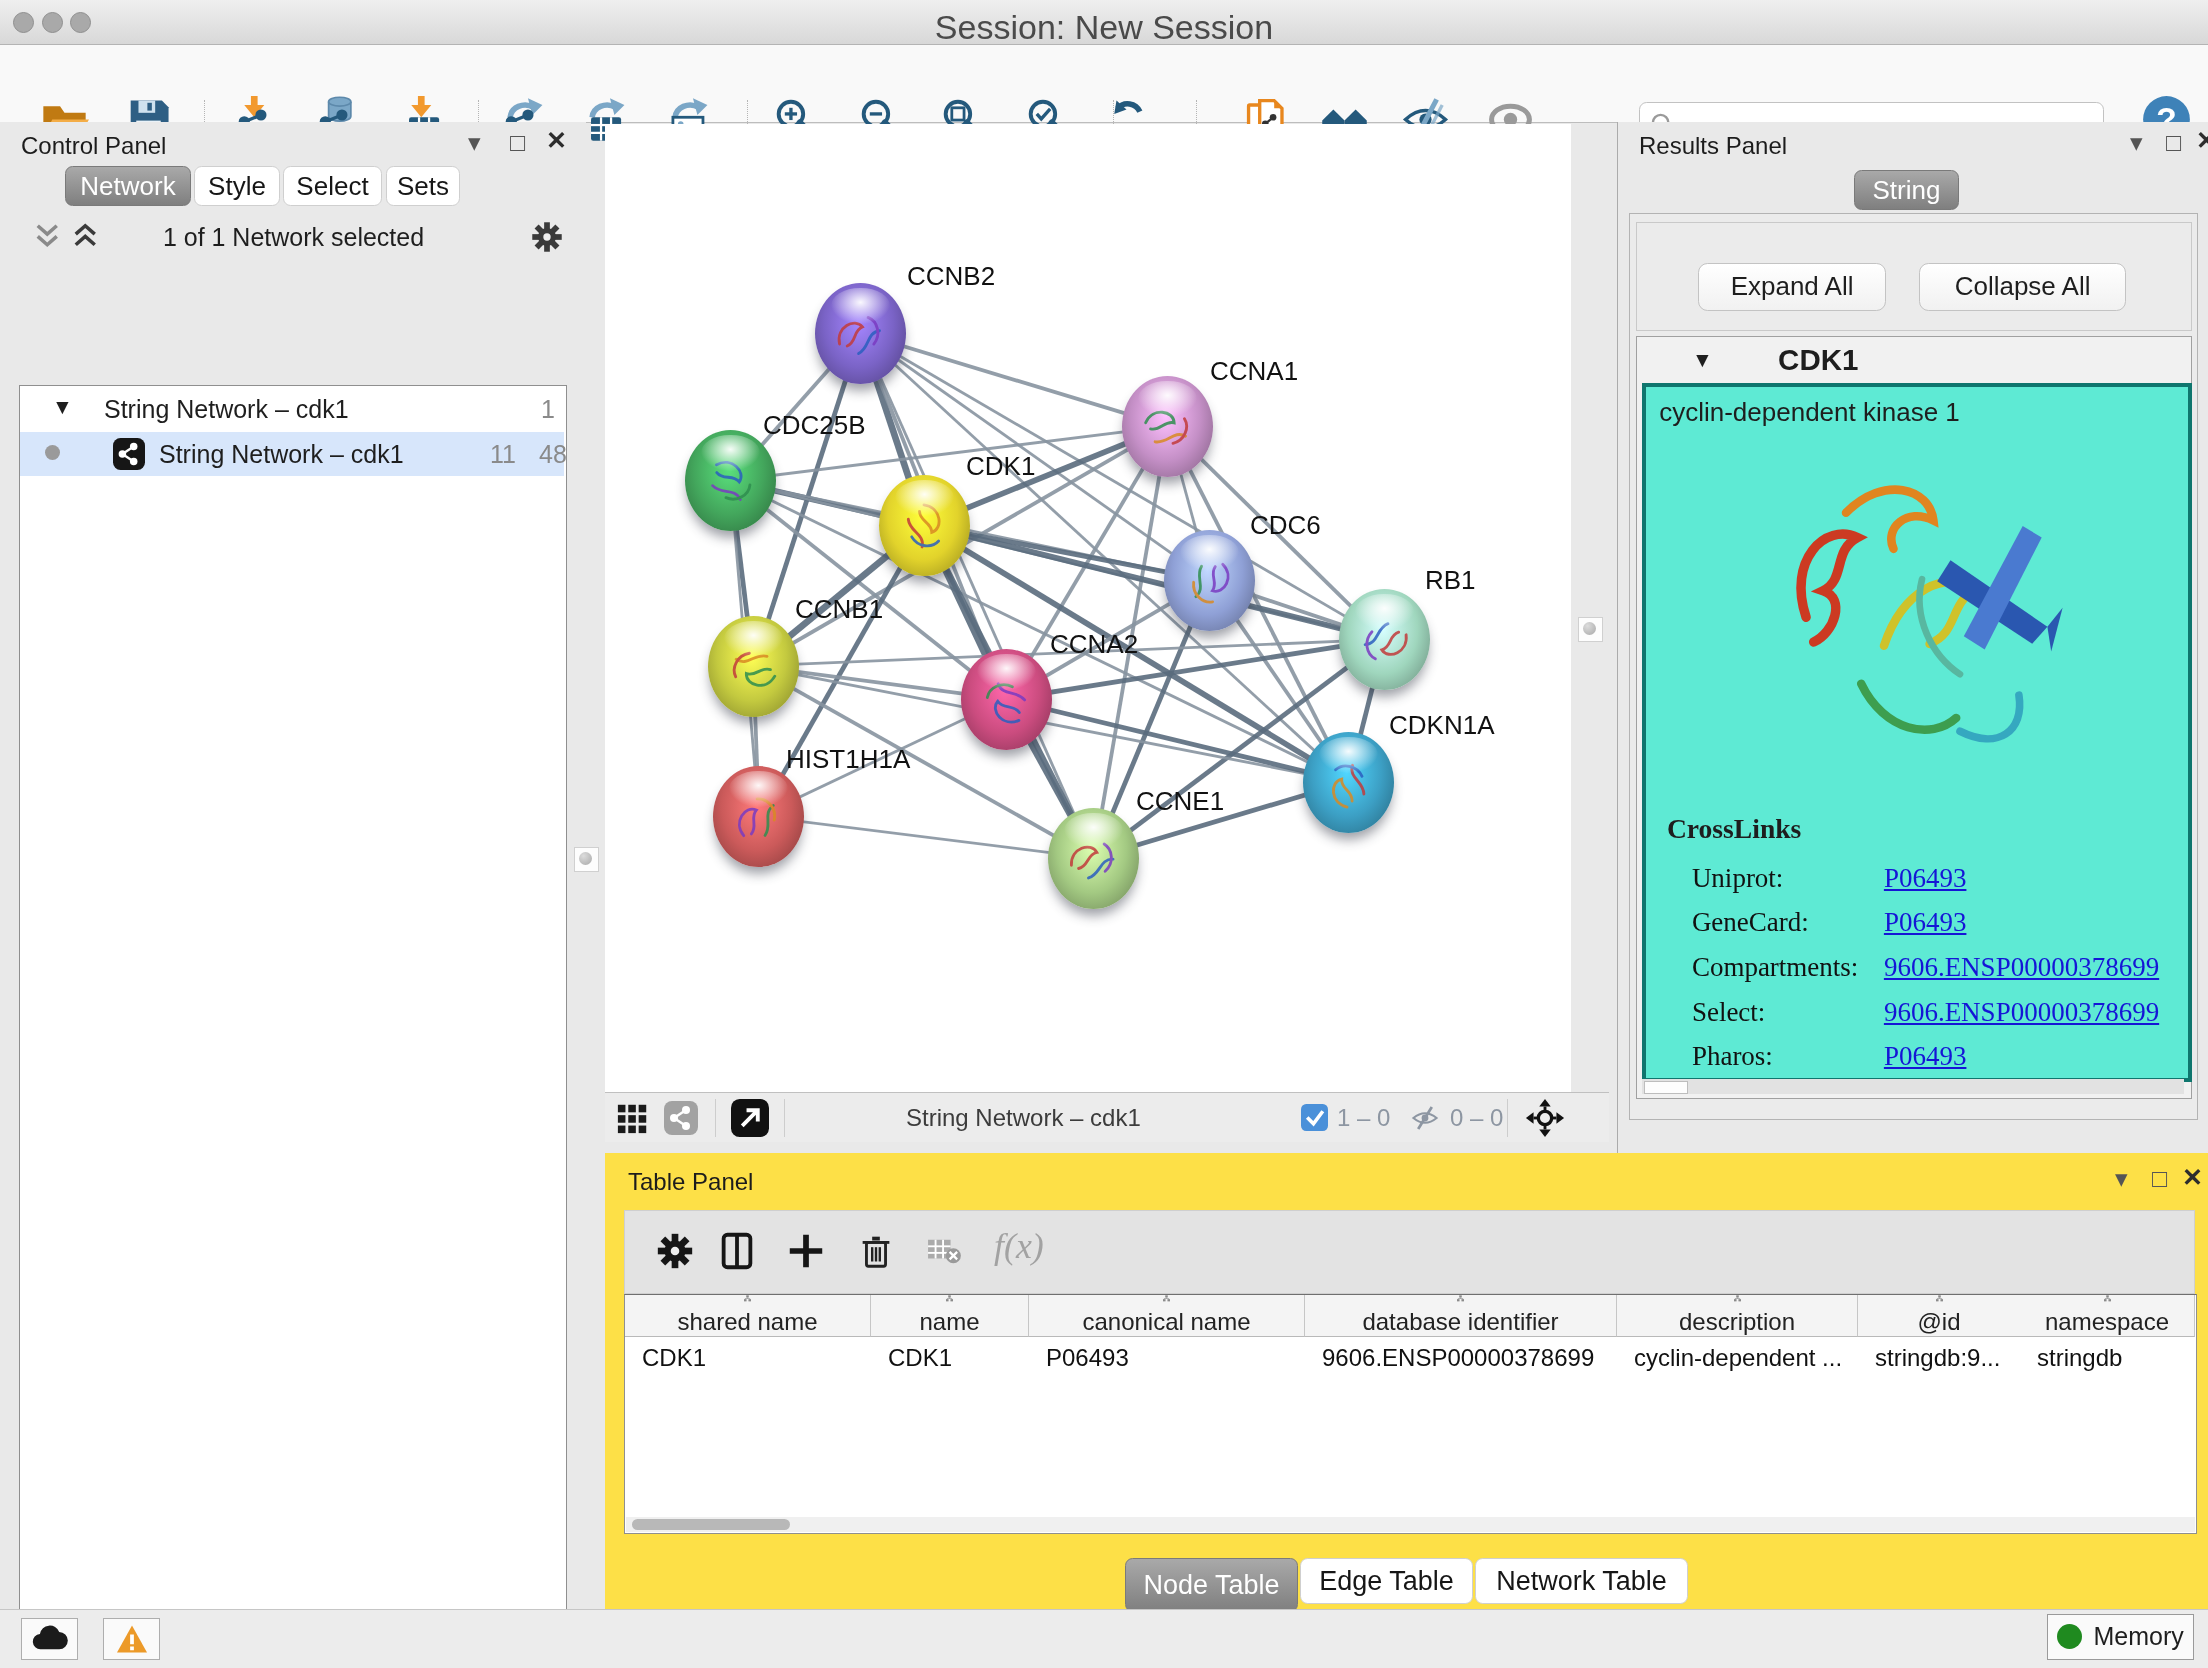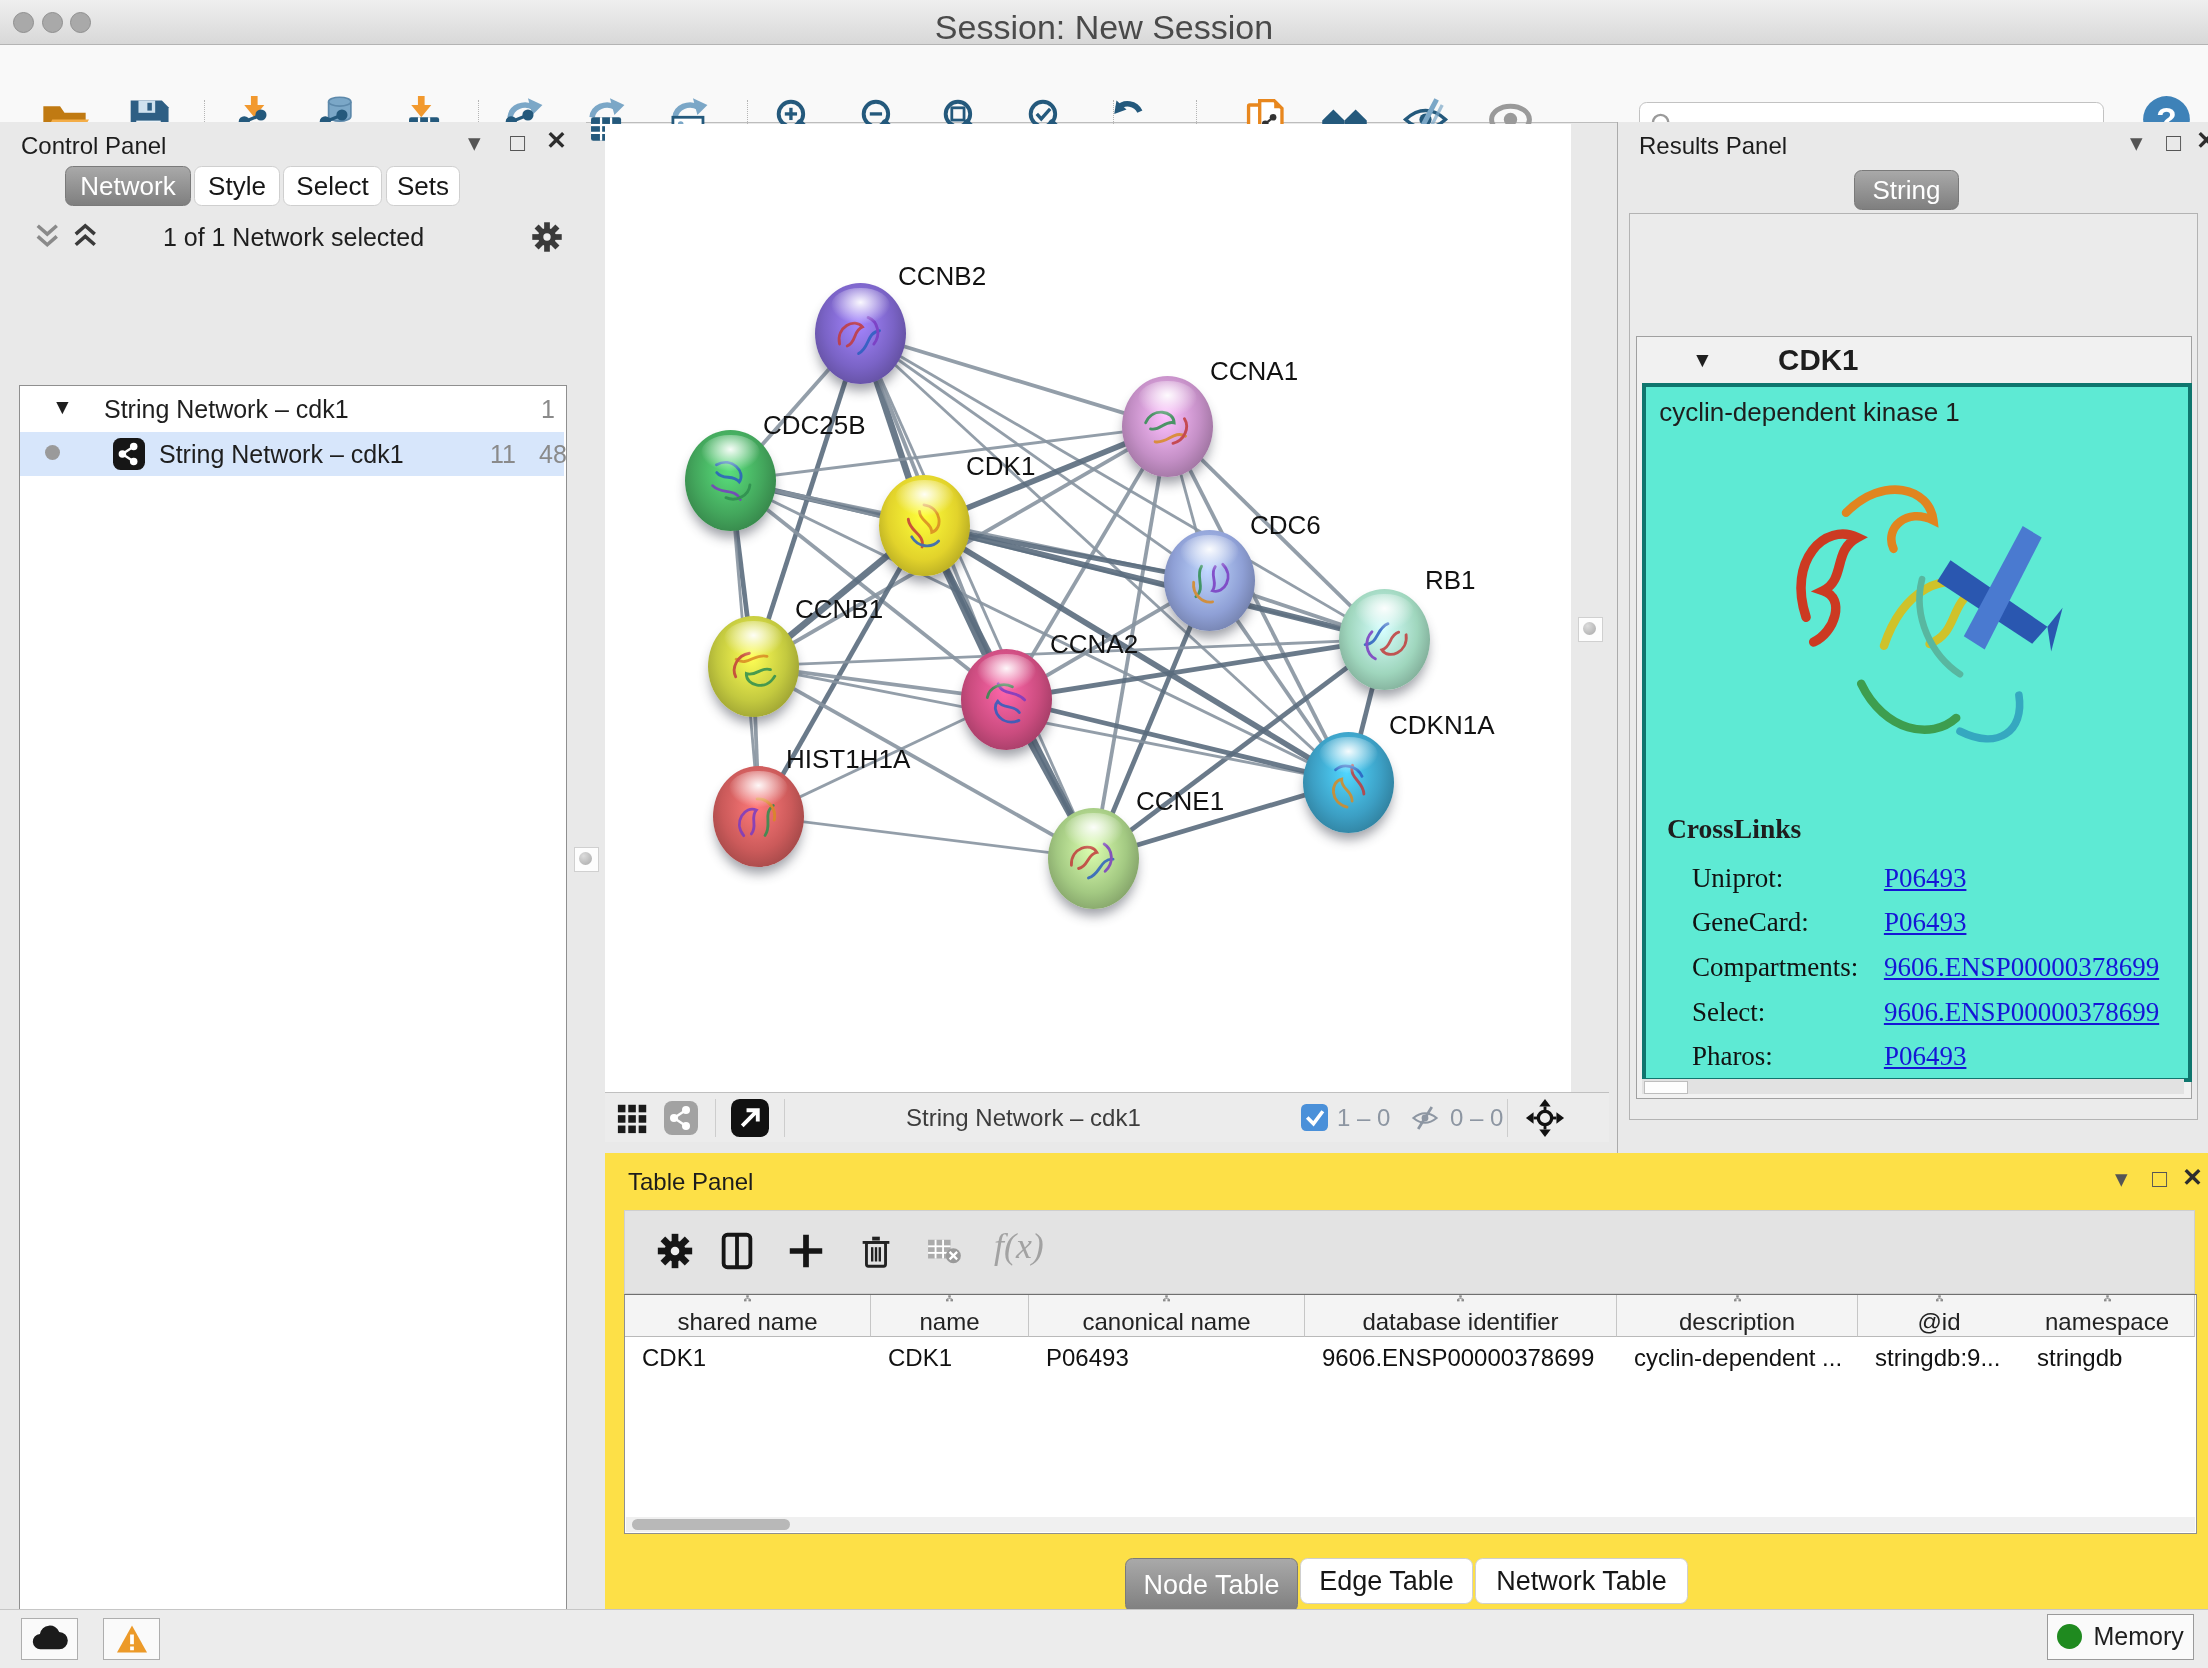--- a/index.html
+++ b/index.html
@@ -377,21 +377,21 @@
   <div id="node-layer">
       <div class="pnode" style="left: 210px; top: 159px; background: radial-gradient(at 48% 40%, rgb(165, 134, 255) 0%, rgb(122, 99, 198) 52%, rgb(76, 61, 123) 100%);">
         <svg width="61" height="59" viewBox="0 0 64 62">
     <g fill="none" stroke-width="3" stroke-linecap="round" transform="rotate(0 32 31)">
       <path d="M10 40 C6 22 26 12 34 22 C24 26 28 38 18 42" stroke="#c23b3b"></path>
       <path d="M30 50 C42 44 38 28 52 26" stroke="#2b5fc0"></path>
       <path d="M40 12 C50 16 54 30 46 40" stroke="#7a3bc2"></path>
           </g>
         </svg>
       </div>
-      <div class="nlabel" style="left: 293px; top: 137px;">CCNB2</div>
+      <div class="nlabel" style="left: 302px; top: 137px;">CCNB2</div>
       <div class="pnode" style="left: 517px; top: 252px; background: radial-gradient(at 48% 40%, rgb(255, 193, 255) 0%, rgb(196, 143, 198) 52%, rgb(122, 89, 123) 100%);">
         <svg width="61" height="59" viewBox="0 0 64 62">
     <g fill="none" stroke-width="3" stroke-linecap="round" transform="rotate(37 32 31)">
       <path d="M10 40 C6 22 26 12 34 22 C24 26 28 38 18 42" stroke="#2f8e4f"></path>
       <path d="M30 50 C42 44 38 28 52 26" stroke="#d98a23"></path>
       <path d="M40 12 C50 16 54 30 46 40" stroke="#c23b3b"></path>
           </g>
         </svg>
       </div>
       <div class="nlabel" style="left: 605px; top: 232px;">CCNA1</div>
@@ -548,20 +548,24 @@
       </svg></span>
 </div>
 
 <div id="results" class="abs">
   <div class="abs panel-title" style="left:21px;top:9.5px;">Results Panel</div>
   <div class="hdr-ctrl" style="left:512px;top:5.7px;color:#555;">▾</div>
   <div class="hdr-ctrl" style="left:548px;top:5.7px;color:#555;">□</div>
   <div class="hdr-ctrl" style="left:578px;top:3.8px;font-weight:bold;">✕</div>
   <div class="tab sel" style="left:236px;top:48px;width:105px;">String</div>
   <div id="res-box">
+    <div id="res-btnbox">
+      <div class="res-btn" style="left:61px;width:186px;">Expand All</div>
+      <div class="res-btn" style="left:282px;width:205px;">Collapse All</div>
+    </div>
     <div id="cdk-card">
       <span class="abs" style="left:55px;top:11.4px;font-size:21px;">▼</span>
       <span class="abs" style="left:141px;top:5.7px;font-size:29.5px;font-weight:bold;">CDK1</span>
       <div id="cdk-inner">
         <span class="abs" style="left:13.3px;top:9.5px;font-size:26px;">cyclin-dependent kinase 1</span>
         <span class="abs" style="left:124px;top:59px;" id="protein-img">
 <svg width="304" height="352" viewBox="0 0 320 370">
  <g fill="none" stroke-linecap="round">
   <path d="M38 180 C18 120 58 80 92 96 C66 110 80 140 56 152 C80 160 68 196 46 206" stroke="#cc3a22" stroke-width="10"></path>
   <path d="M80 70 C120 30 168 44 172 78 C144 64 120 86 130 108" stroke="#e08520" stroke-width="9"></path>

